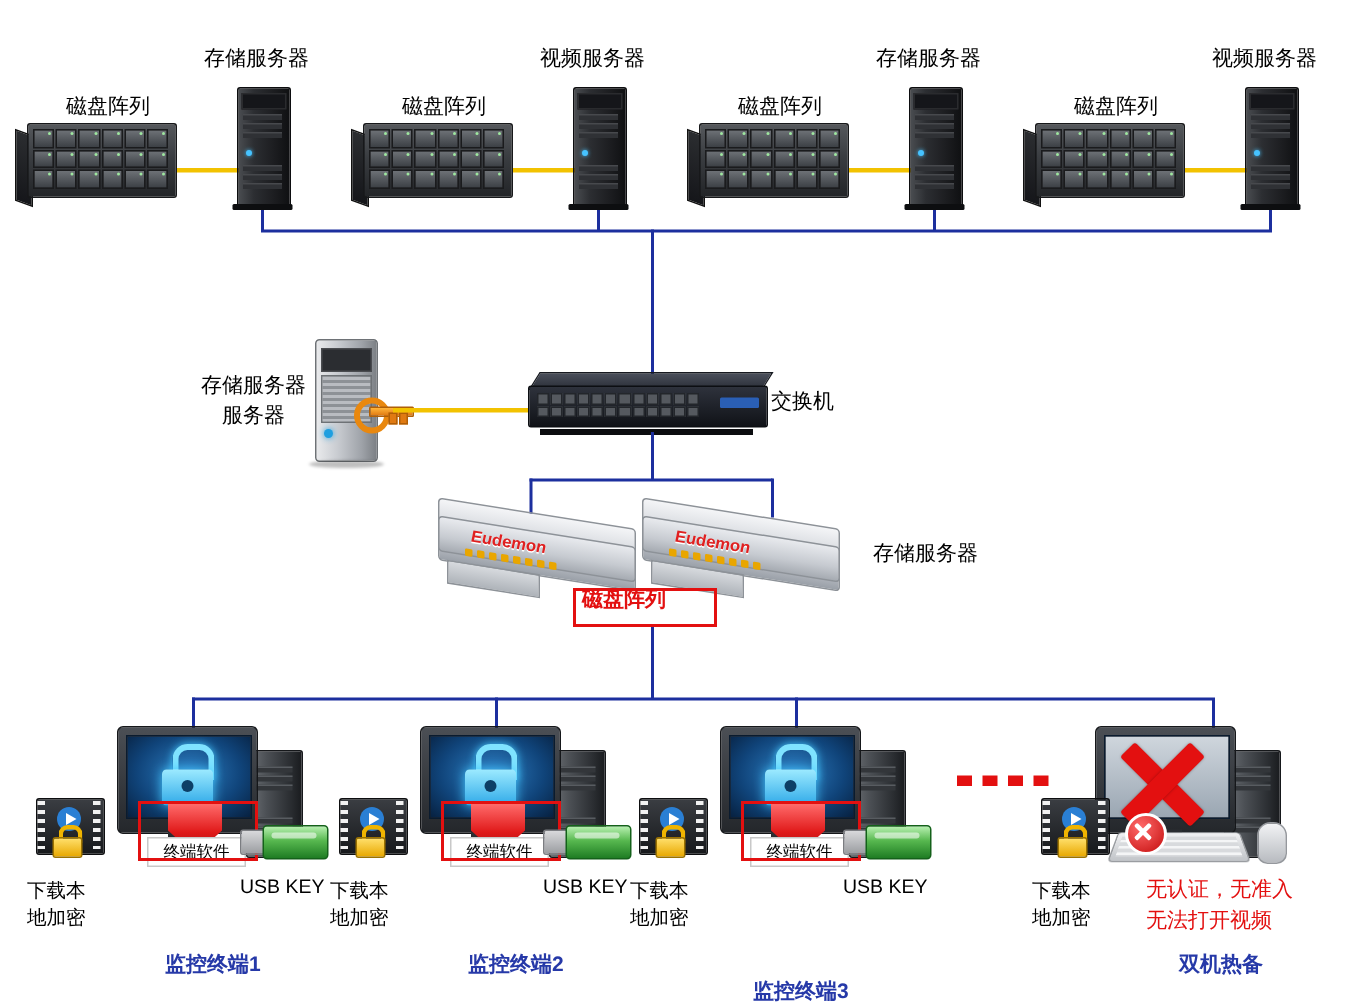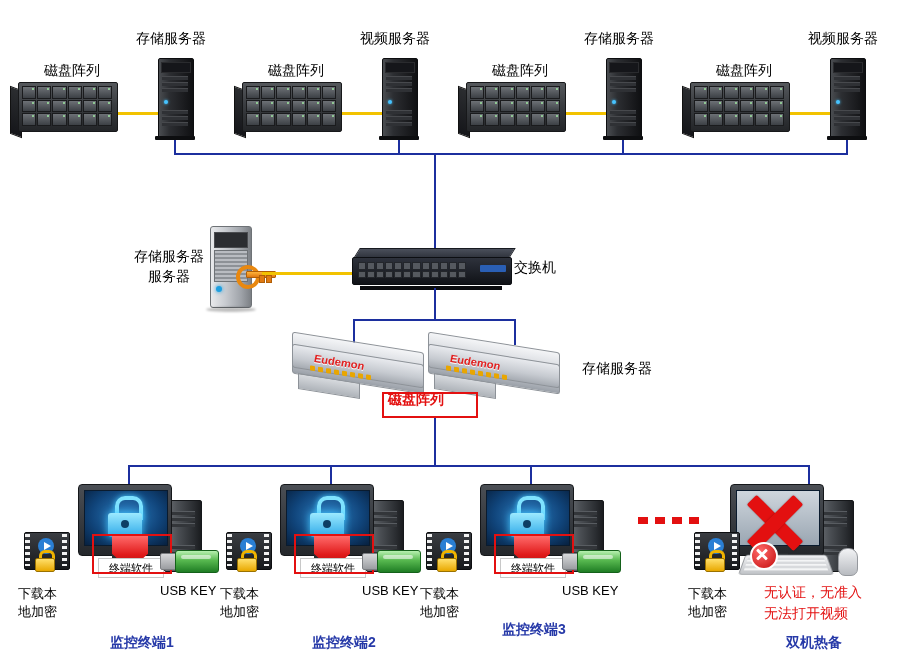--- a/index.html
+++ b/index.html
@@ -969,21 +969,21 @@
     <div class="play">
         <i></i>
       </div>
     <div class="smalllock">
         <div class="sh"></div>
         <div class="bd"></div>
       </div>
   </div>
   <div class="lbl small" style="left:420px; top:586px;">下载本</div>
   <div class="lbl small" style="left:420px; top:604px;">地加密</div>
-  <div class="lbl blue" style="left:502px; top:621px;">监控终端3</div>
+  <div class="lbl blue" style="left:502px; top:652px;">监控终端3</div>
 
   <div class="dots" style="left:638px; top:517px;">
     <i></i>
       <i></i>
       <i></i>
       <i></i>
   </div>
 
   <div class="pc pcplain" style="left:730px; top:484px;">
     <div class="box">

